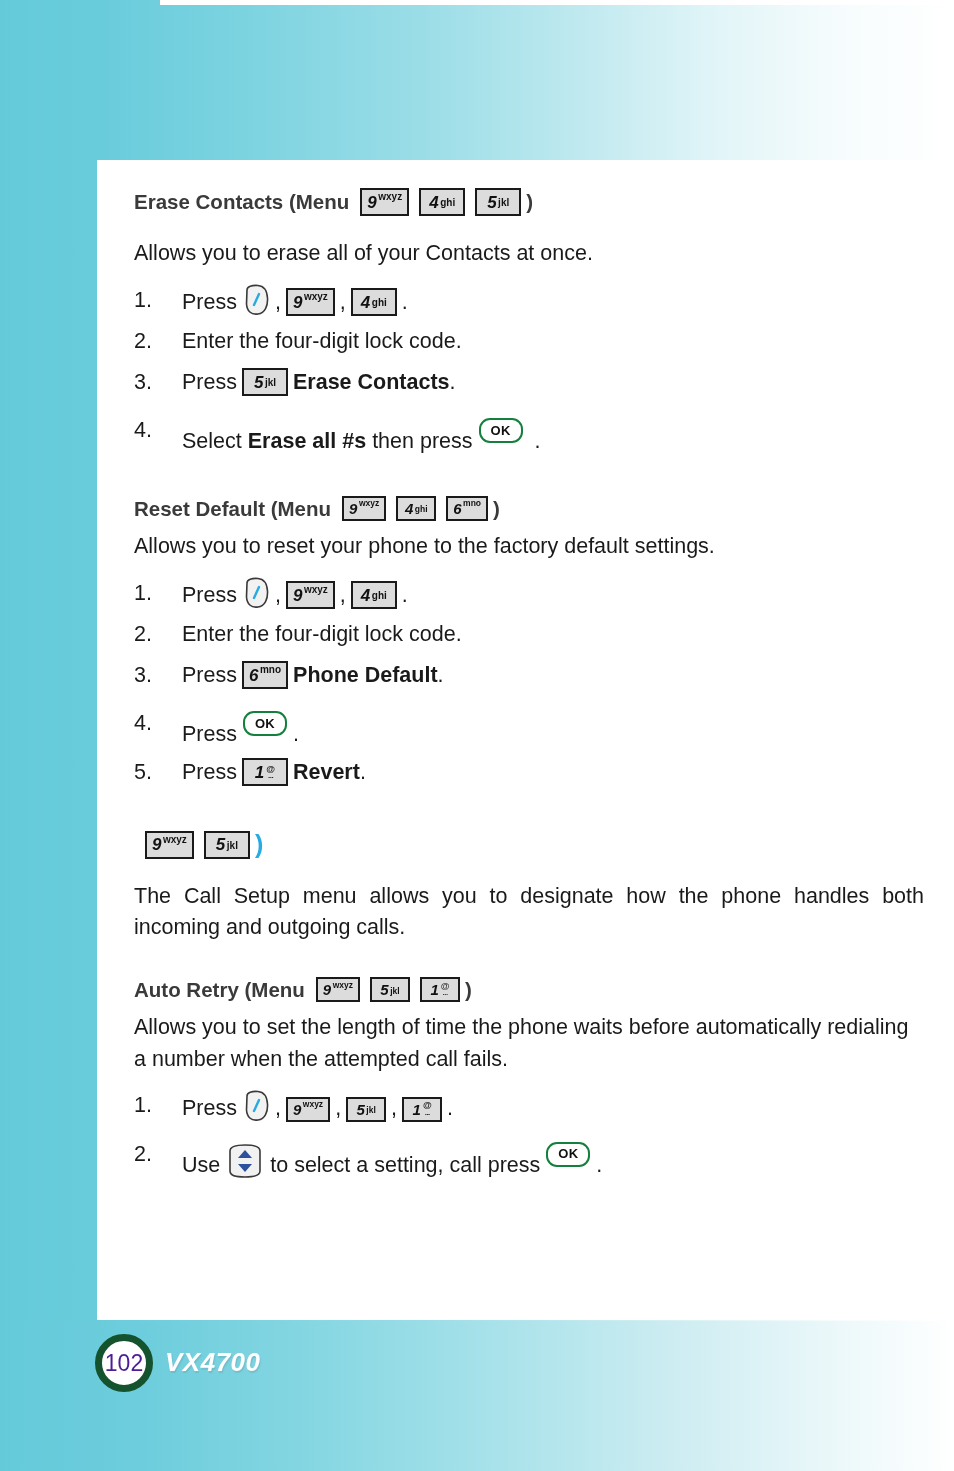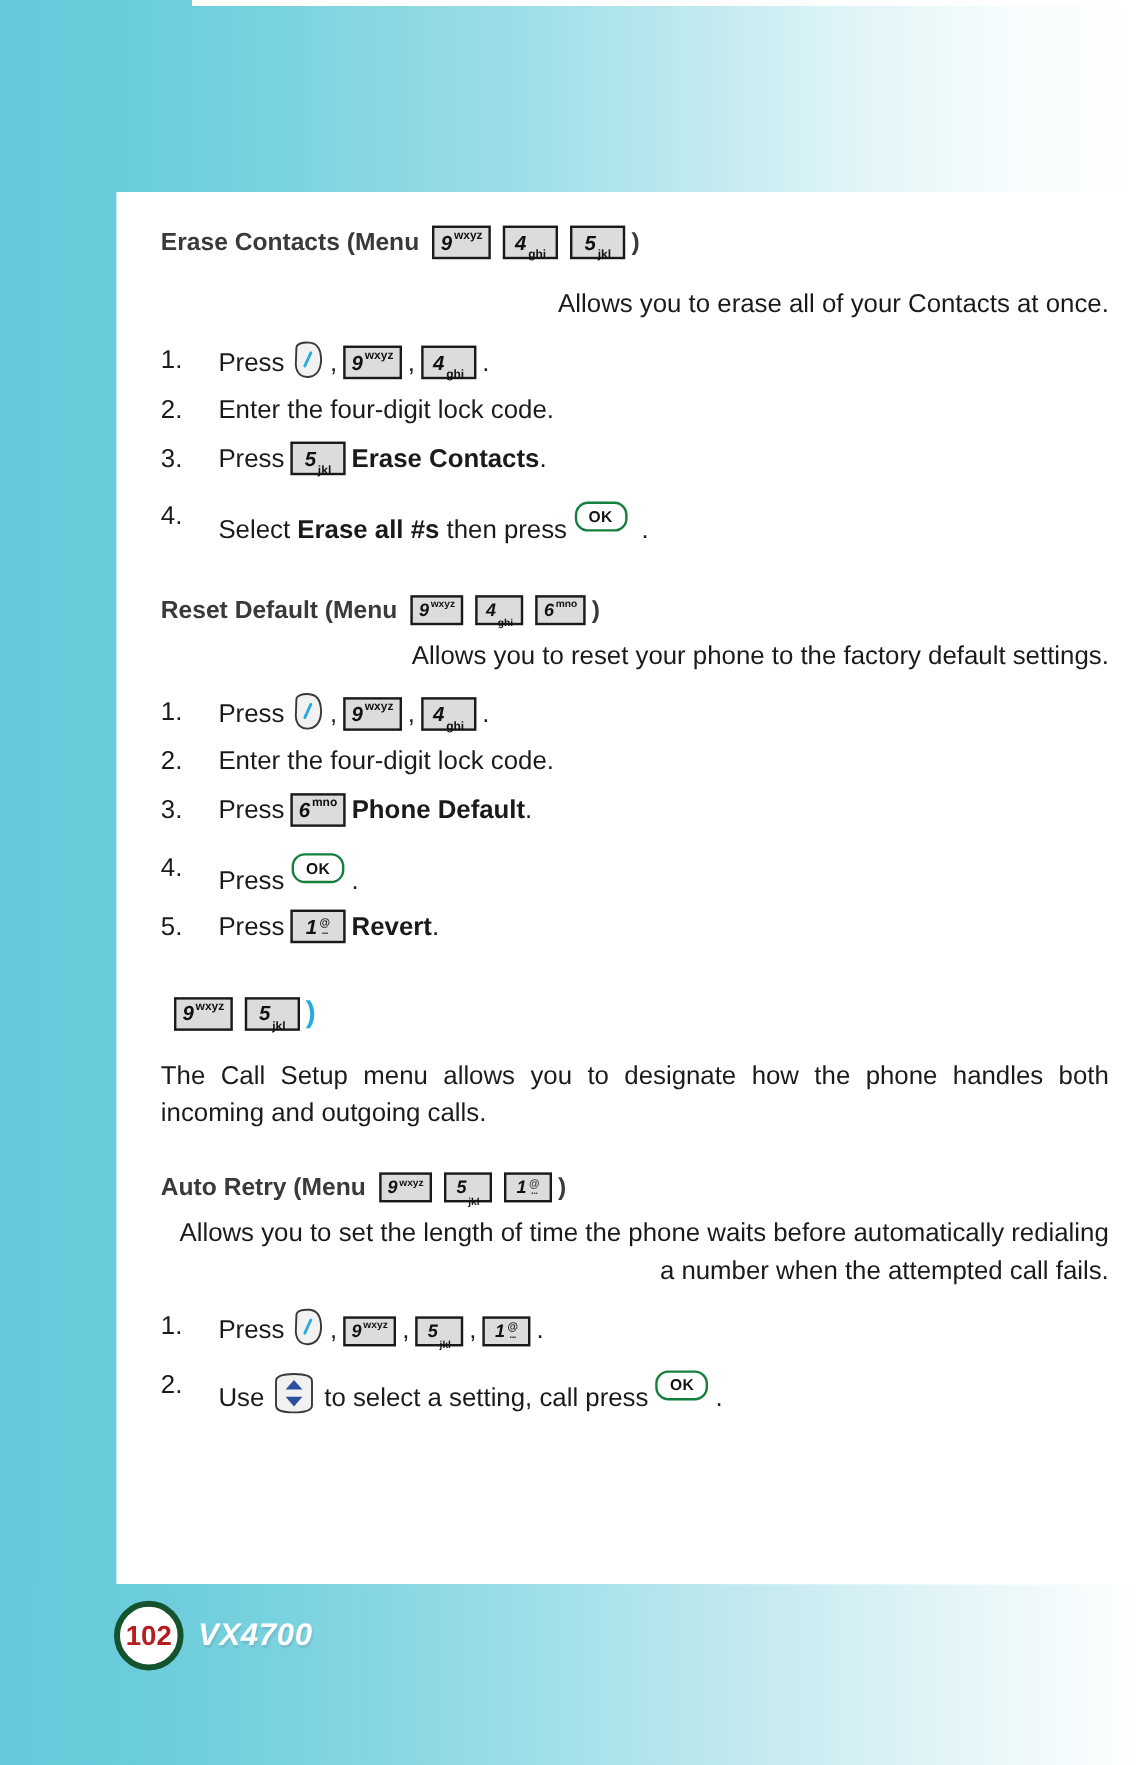--- a/index.html
+++ b/index.html
@@ -73,21 +73,20 @@
     align-items: center;
     flex-wrap: wrap;
     line-height: 1.15;
   }
   .sub-head.accent { color: #27ace2; font-size: 25px; }
 
   .body-text {
     font-size: 21.5px;
     color: #1a1a1a;
     line-height: 1.45;
-    text-align: right;
   }
   .body-text.justify { text-align: justify; }
 
   ol.steps { list-style: none; margin-top: 4px; }
   ol.steps li {
     display: flex;
     align-items: center;
     font-size: 21.5px;
     color: #1a1a1a;
     margin-bottom: 7px;
@@ -138,21 +137,21 @@
     font-family: "Liberation Sans", sans-serif;
   }
   .key .lt {
     font-size: 10px;
     font-weight: bold;
     color: #111;
     margin-left: 1.5px;
     position: relative;
     top: -5px;
   }
-  .key .lt.base { top: 11px; }
+  .key .lt.base { top: 1px; }
   .key.small { min-width: 40px; height: 25px; }
   .key.small .dg { font-size: 15px; }
   .key.small .lt { font-size: 8.5px; }
 
   
   .key .one-marks {
     display: inline-flex;
     flex-direction: column;
     align-items: center;
     margin-left: 2px;
@@ -193,27 +192,27 @@
     vertical-align: middle;
   }
 
   
   .footer-circle {
     position: absolute;
     left: 95px; top: 1334px;
     width: 58px; height: 58px;
     border-radius: 50%;
     background: #ffffff;
-    border: 5px solid #14532d;
+    border: 7px solid #14532d;
     display: flex;
     align-items: center;
     justify-content: center;
     font-size: 23px;
-    font-weight: bold;
-    color: #b91c1c;
+    font-weight: normal;
+    color: #4c1d95;
   }
   .footer-model {
     position: absolute;
     left: 165px; top: 1347px;
     font-size: 26px;
     font-weight: bold;
     font-style: italic;
     color: #ffffff;
     letter-spacing: 0.5px;
     text-shadow: 1px 2px 1px rgba(110,160,175,0.4);

